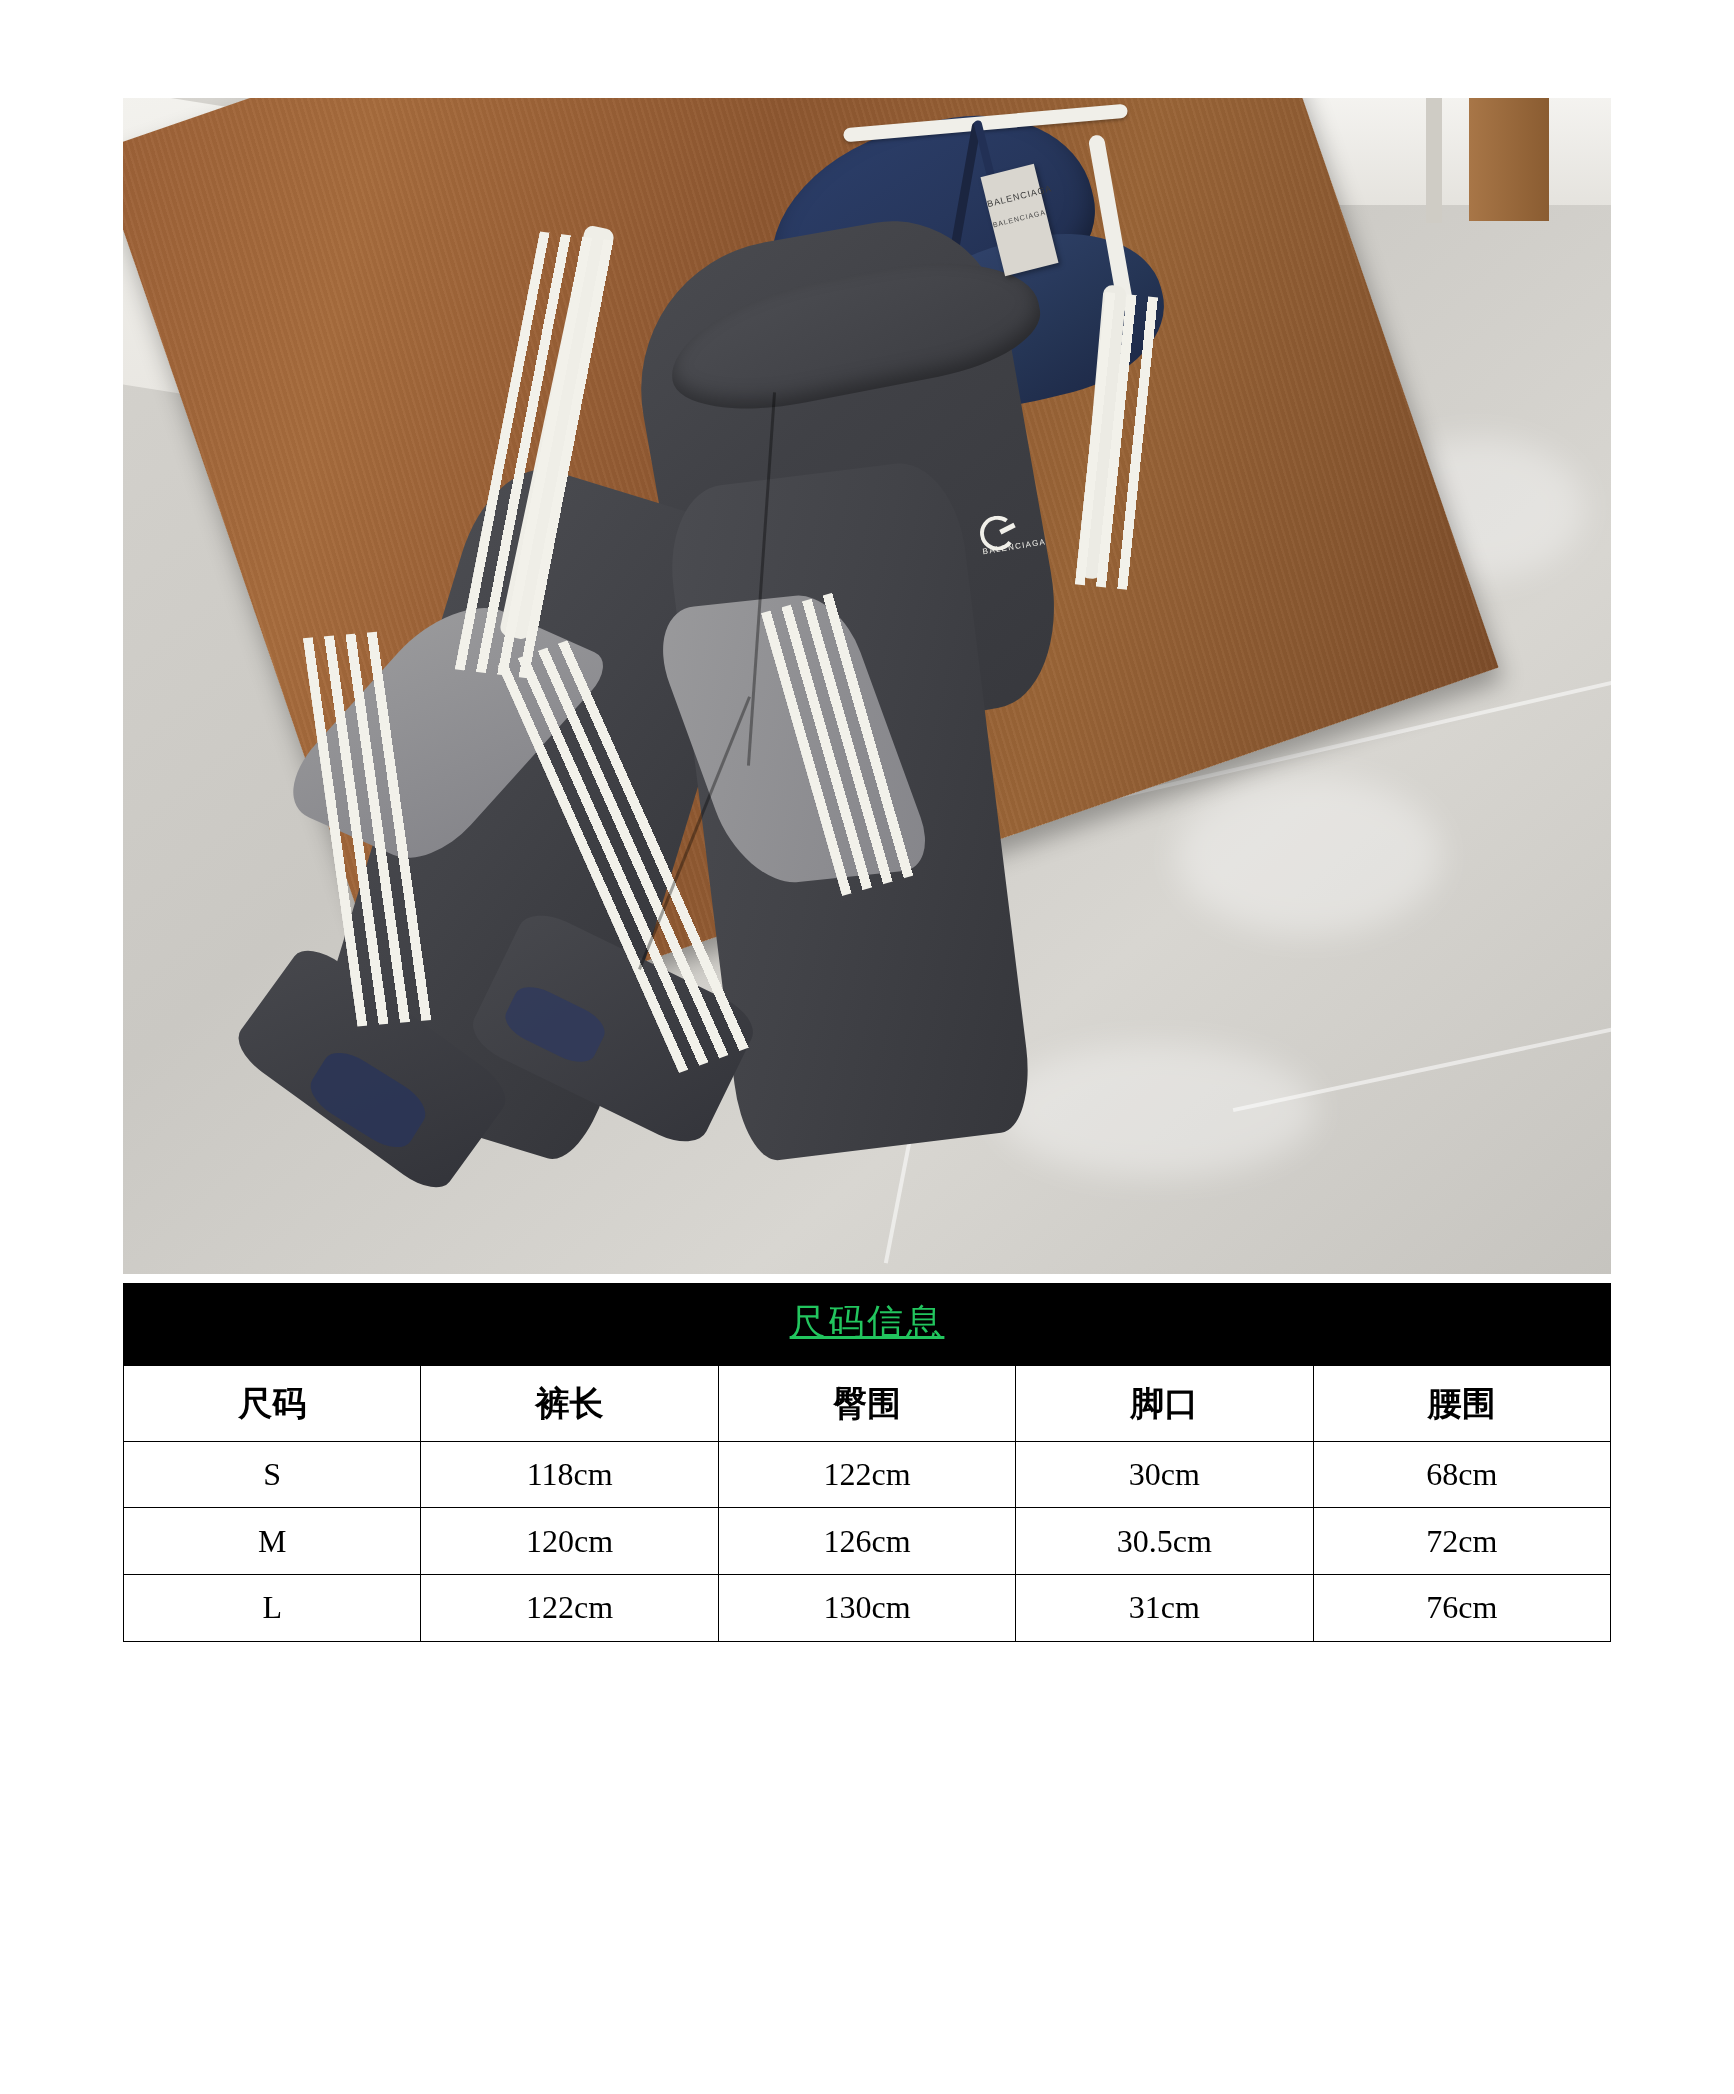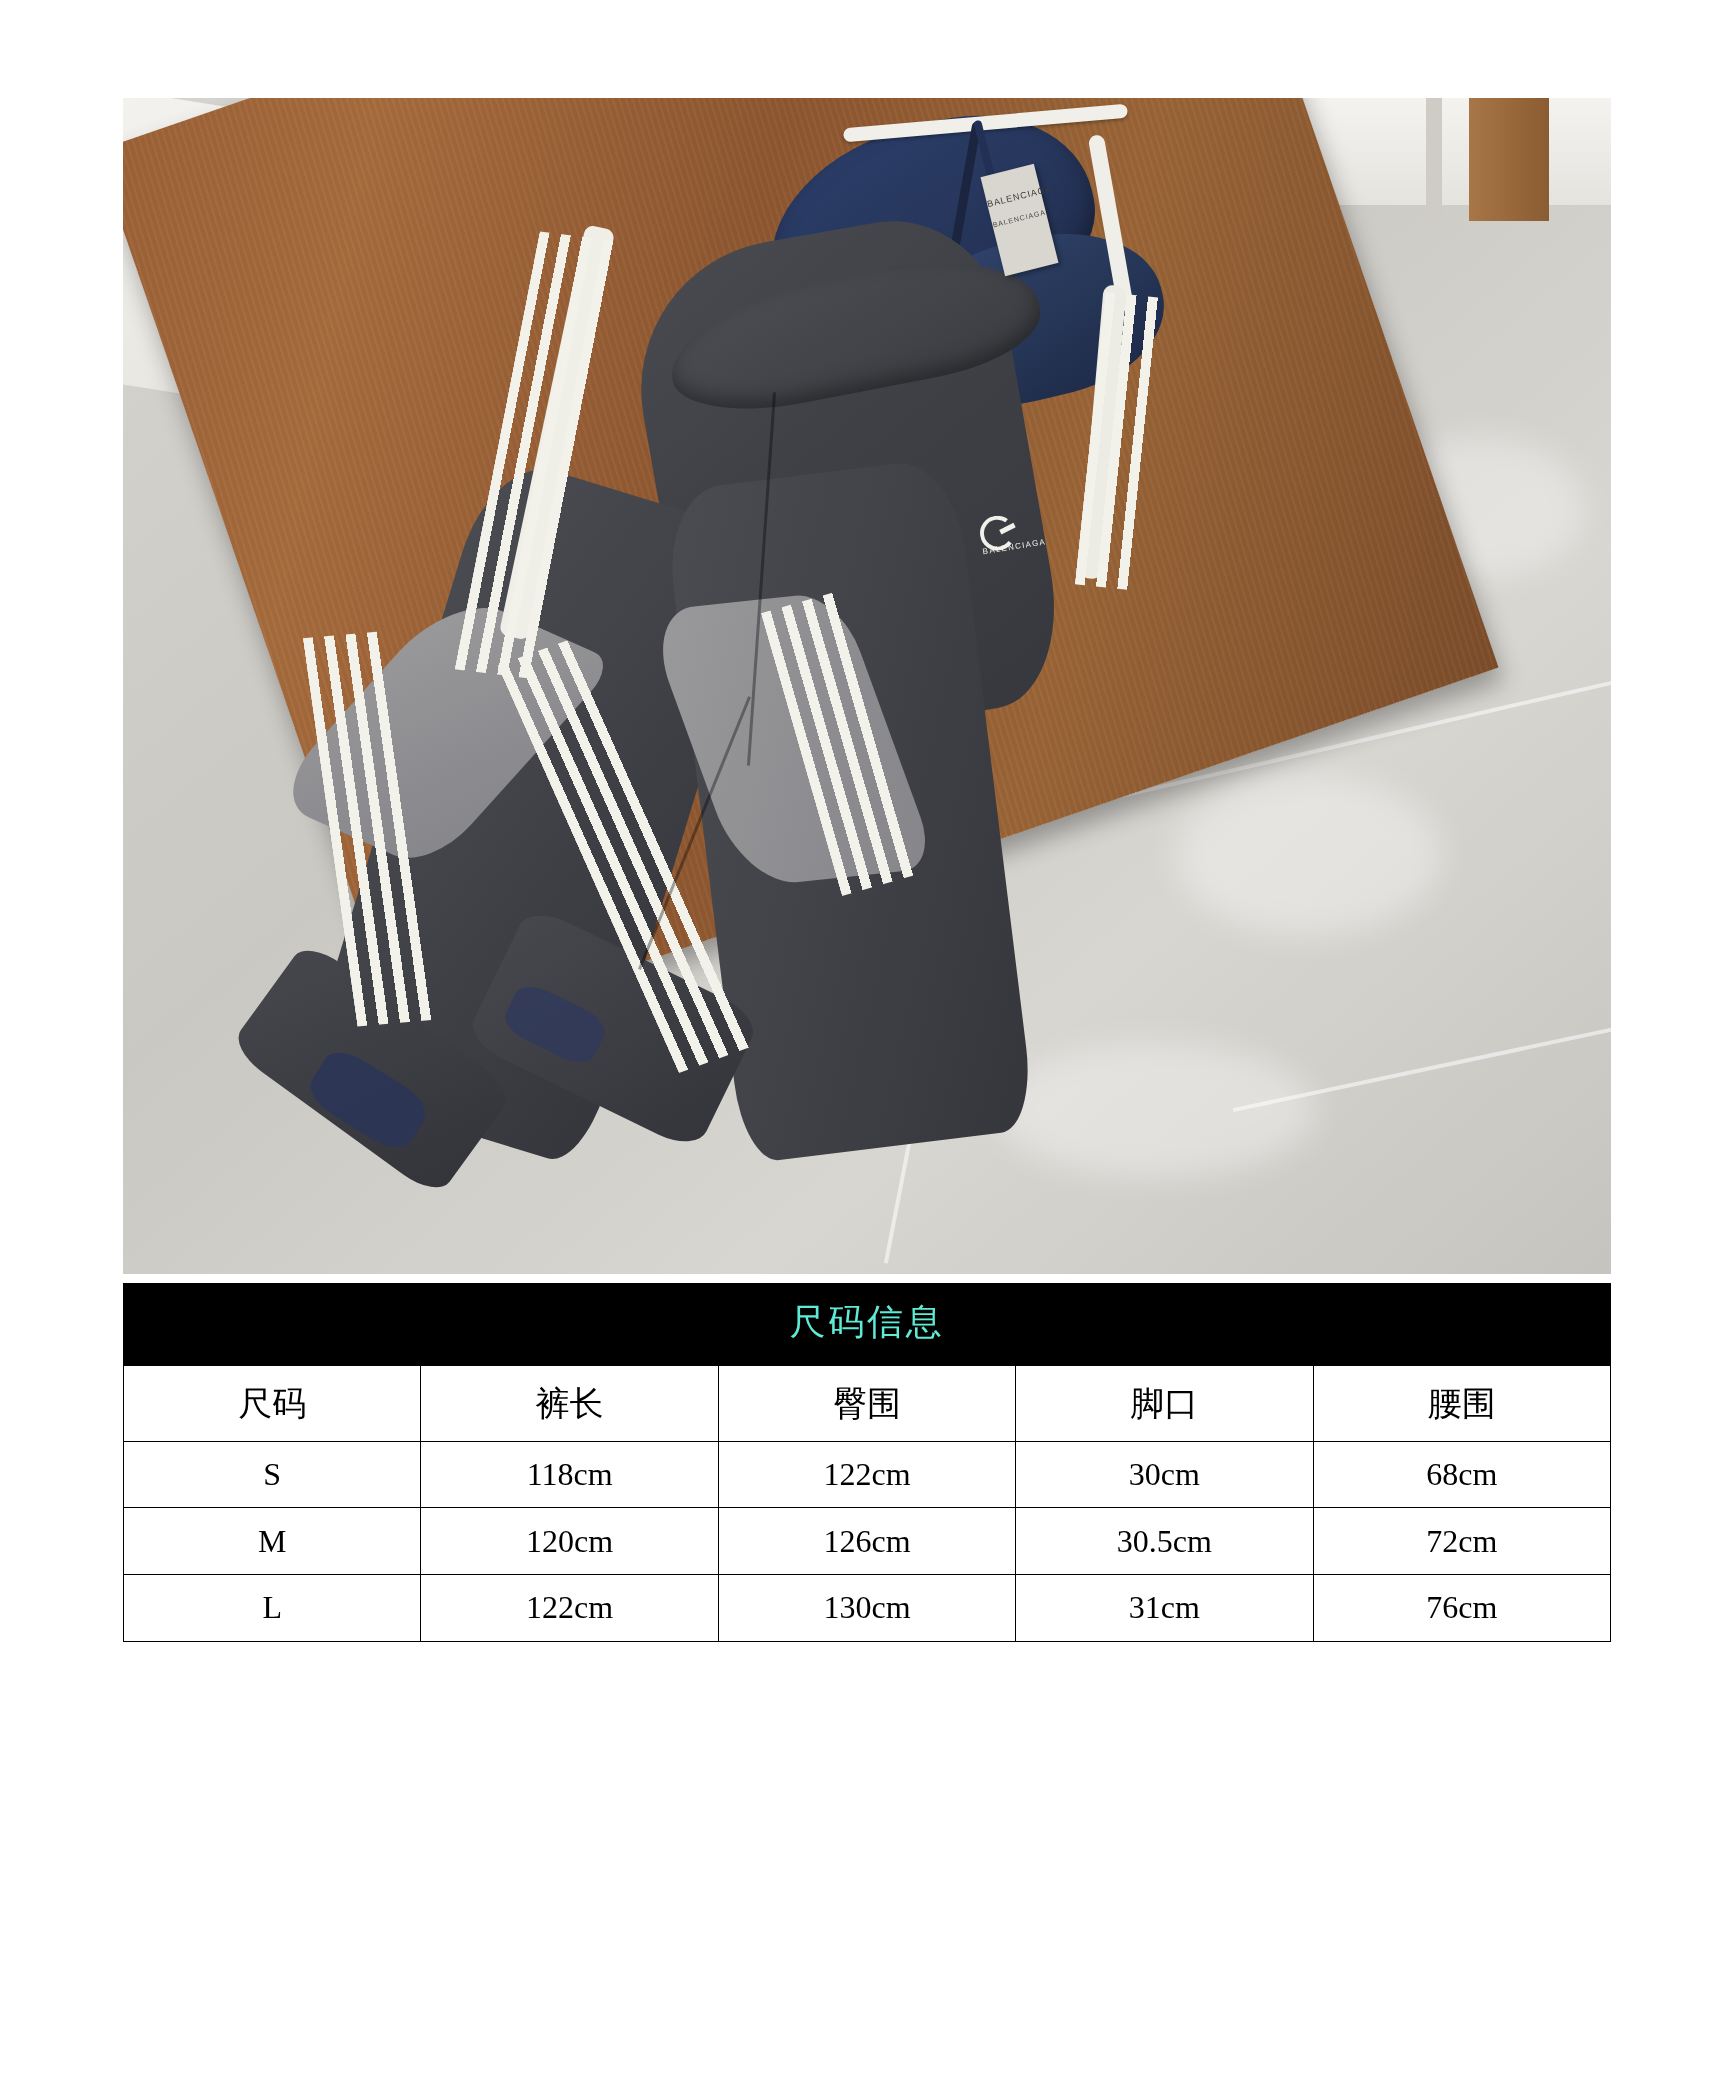--- a/index.html
+++ b/index.html
@@ -373,30 +373,31 @@
     table-layout: fixed;
   }
   .size-table th, .size-table td {
     border: 1.8px solid #000000;
     text-align: center;
     font-family: "Liberation Serif", serif;
     color: #000000;
   }
   .size-table .title-row th {
     background: #000000;
-    color: #5eead4;
+    color: #22c55e;
     font-size: 36px;
     font-weight: normal;
     padding: 14.3px 0 18px;
     letter-spacing: 2.7px;
     border: 1.8px solid #000000;
+    text-decoration: underline;
   }
   .size-table .head-row th {
     font-size: 34px;
-    font-weight: normal;
+    font-weight: bold;
     padding: 14.3px 0;
   }
   .size-table tbody td {
     font-size: 32px;
     padding: 14.3px 0;
   }
 </style>
 </head>
 <body>
 

